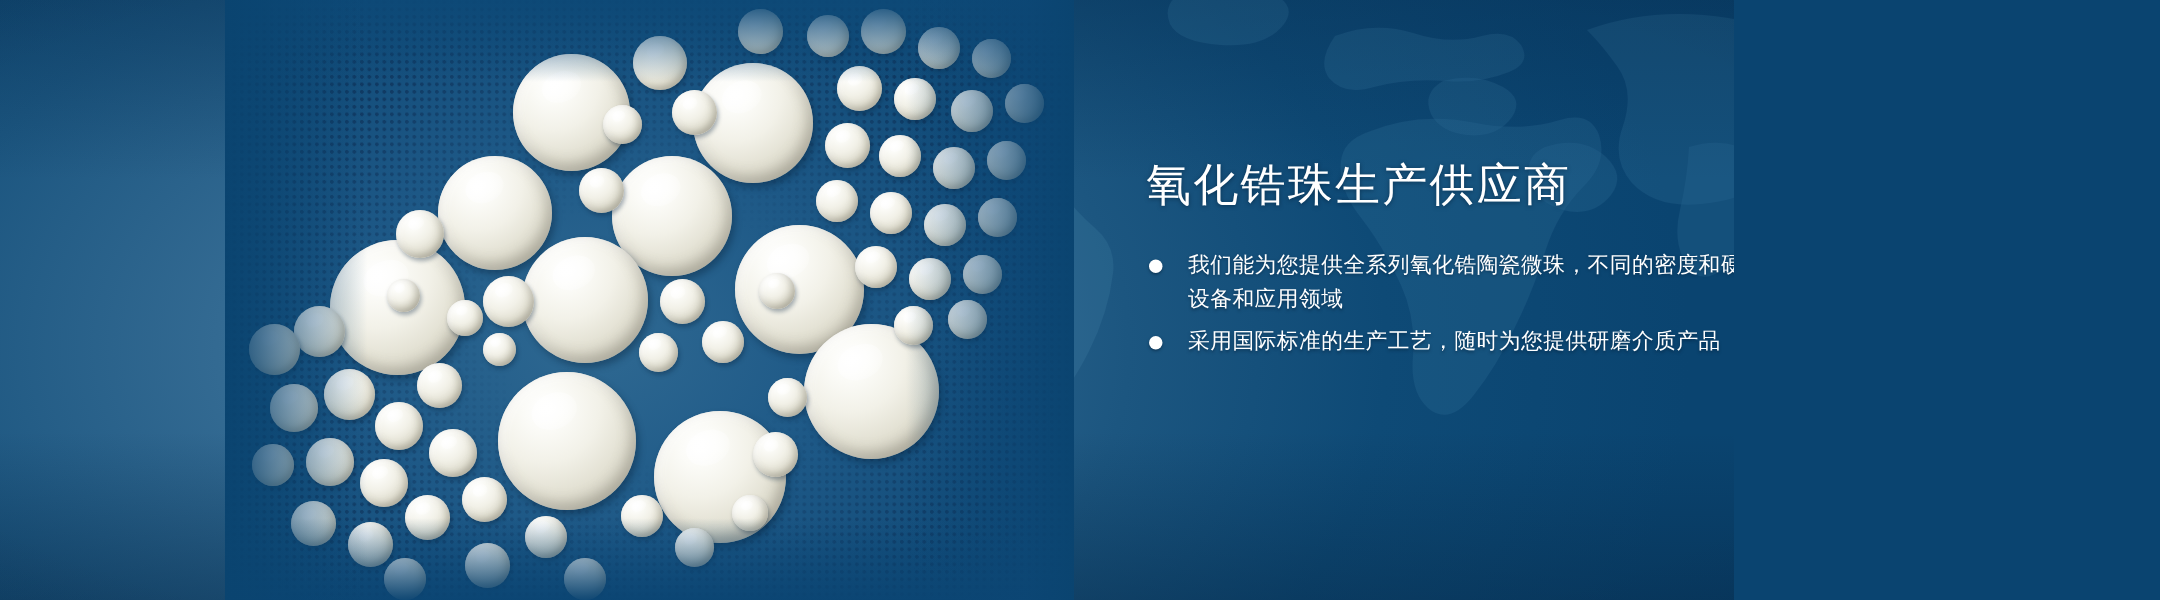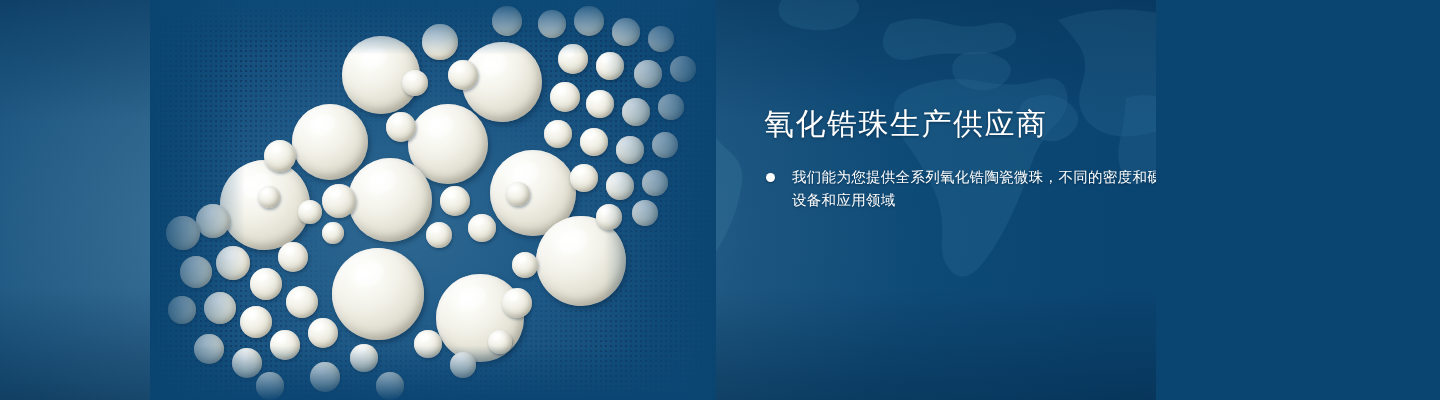--- a/index.html
+++ b/index.html
@@ -260,16 +260,20 @@
   <div class="vignette"></div>
 
   <div class="copy">
     <h1 class="headline">氧化锆珠生产供应商</h1>
 
     <ul class="bullets">
       <li class="bullet">
         <span class="dot"></span>
         <span class="bullet-text">我们能为您提供全系列氧化锆陶瓷微珠，不同的密度和硬度，能满足您各类研磨设备和应用领域</span>
       </li>
+      <li class="bullet">
+        <span class="dot"></span>
+        <span class="bullet-text">采用国际标准的生产工艺，随时为您提供研磨介质产品</span>
+      </li>
     </ul>
   </div>
 
 </div>
 
 </body></html>

